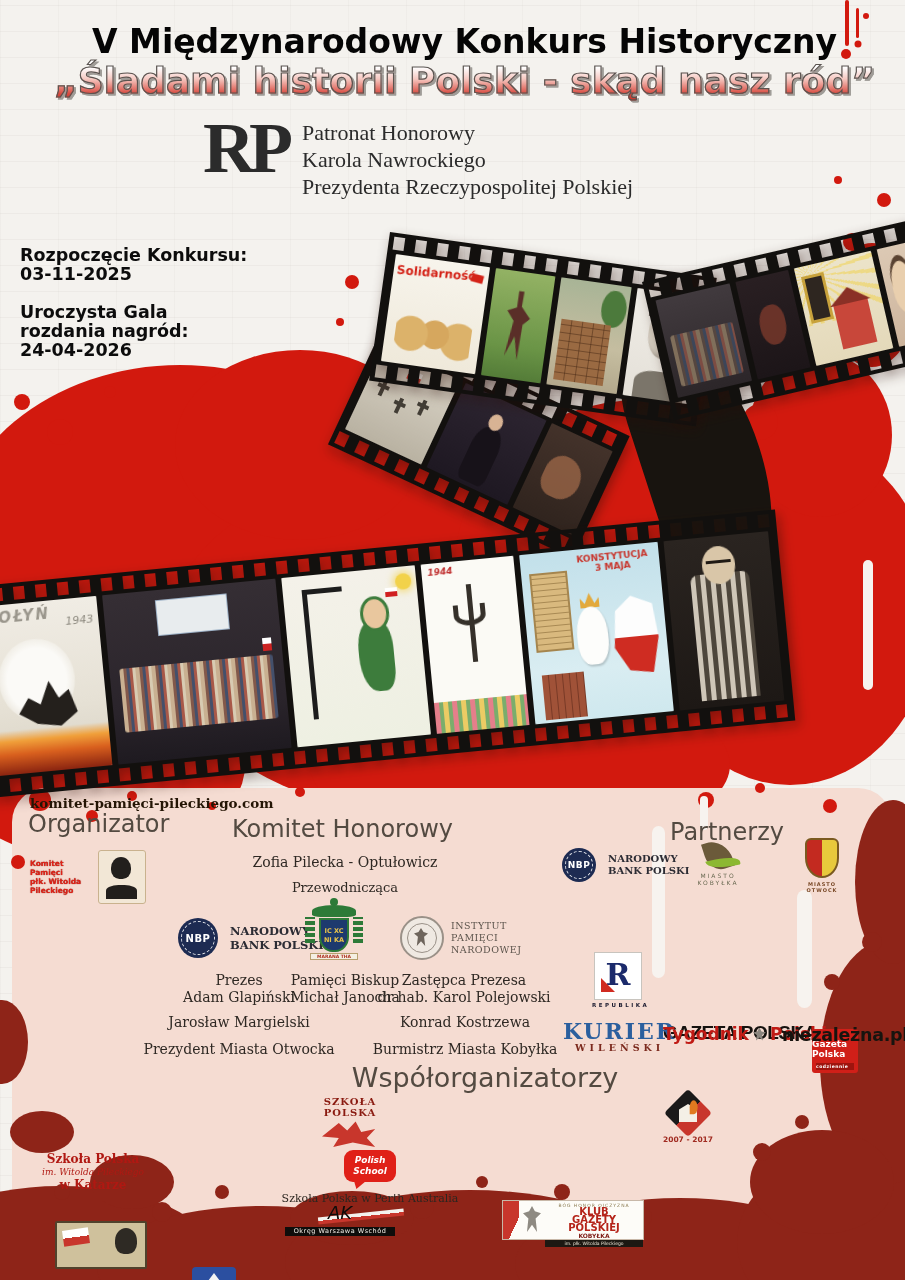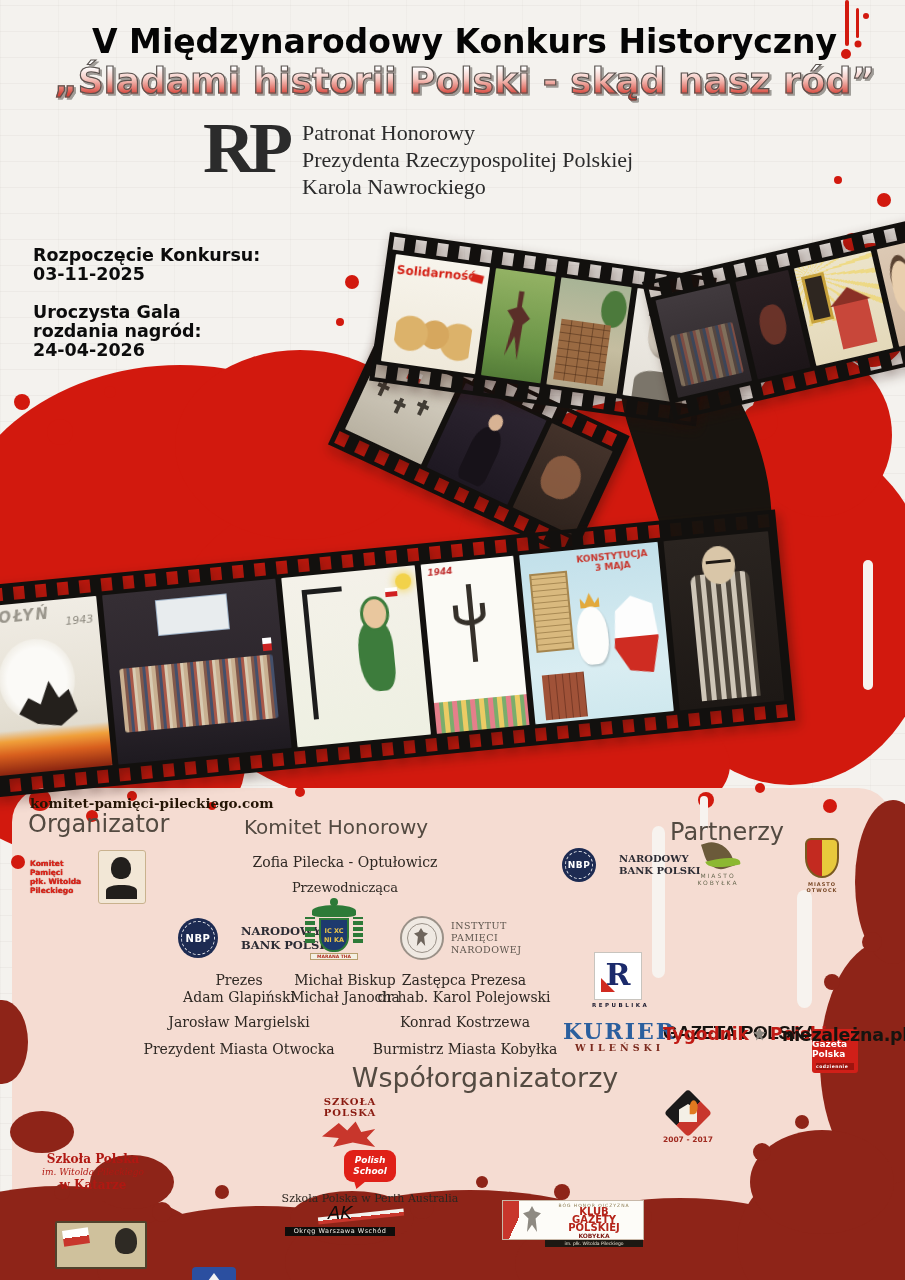--- a/index.html
+++ b/index.html
@@ -19,21 +19,21 @@
     -webkit-text-stroke:1.2px #5a5450;
     filter:drop-shadow(2px 2px 0 rgba(90,85,80,.55));}
 
   
   .rp{left:203px;top:112px;font-family:"Liberation Serif",serif;font-weight:bold;font-size:72px;
     color:#2b2b2b;letter-spacing:-6px;line-height:1;}
   .patron-lines{left:302px;top:119px;width:440px;font-family:"Liberation Serif",serif;
     font-size:22px;color:#2b2b2b;line-height:27px;}
 
   
-  .dates{left:33px;top:246px;width:260px;font-weight:bold;font-size:17.5px;line-height:19px;color:#0c0c0c;}
+  .dates{left:20px;top:246px;width:260px;font-weight:bold;font-size:17.5px;line-height:19px;color:#0c0c0c;}
   .dates .grp{margin-bottom:19px;}
 
   
   .splat{left:0;top:0;pointer-events:none;}
   .z1{z-index:1;} .z3{z-index:3;}
   .z5{z-index:5;} .z6{z-index:6;} .z7{z-index:7;} .z8{z-index:8;} .z10{z-index:10;}
 
   .pink-panel{left:12px;top:788px;width:880px;height:448px;background:#f5dcd2;border-radius:34px;z-index:2;}
 
   
@@ -129,21 +129,21 @@
   .fold{position:absolute;left:642px;top:328px;width:118px;height:262px;background:#18140f;
     transform:rotate(-18deg);border-radius:30% 55% 50% 35%;z-index:4;}
 
   
   .h-sec{font-family:"DejaVu Sans",sans-serif;color:#534a41;}
 
   
   .serifb{font-family:"DejaVu Serif","Liberation Serif",serif;font-weight:normal;color:#2e2823;}
 
   
-  .nbp-wrap{display:flex;align-items:center;gap:23px;}
+  .nbp-wrap{display:flex;align-items:center;gap:12px;}
   .nbp-circle{width:40px;height:40px;border-radius:50%;background:#1d2b52;position:relative;flex:0 0 auto;
     display:flex;align-items:center;justify-content:center;color:#fff;font-size:10px;font-weight:bold;letter-spacing:.5px;}
   .nbp-circle::before{content:"";position:absolute;inset:3px;border:1.5px dashed rgba(255,255,255,.85);border-radius:50%;}
   .nbp-text{font-family:"DejaVu Serif",serif;font-weight:bold;font-size:11.5px;line-height:14px;color:#2c2c34;}
 
   
   .crest{width:58px;position:relative;text-align:center;}
   .crest .hat{width:44px;height:12px;background:#2d7a38;border-radius:50% 50% 20% 20%;margin:0 auto;position:relative;}
   .crest .hat::before{content:"";position:absolute;left:18px;top:-7px;width:8px;height:8px;border-radius:50%;background:#2d7a38;}
   .crest .tass{position:absolute;top:12px;width:10px;height:26px;background:
@@ -431,22 +431,22 @@
     </div>
     <div class="holes"></div>
   </div>
 
   <div class="abs ctr title z10">V Międzynarodowy Konkurs Historyczny</div>
   <div class="abs ctr subtitle z10">„Śladami historii Polski - skąd nasz ród”</div>
 
   <div class="abs rp z10">RP</div>
   <div class="abs patron-lines z10">
     <div>Patronat Honorowy</div>
+    <div>Karola Nawrockiego</div>
     <div>Prezydenta Rzeczypospolitej Polskiej</div>
-    <div>Karola Nawrockiego</div>
   </div>
 
   <div class="abs dates z10">
     <div class="grp">
       <div>Rozpoczęcie Konkursu:</div>
       <div>03-11-2025</div>
     </div>
     <div class="grp">
       <div>Uroczysta Gala</div>
       <div>rozdania nagród:</div>
@@ -458,21 +458,21 @@
 
   <div class="abs h-sec z10" style="left:28px;top:810px;font-size:24px;">Organizator</div>
   <div class="abs org-logo z10" style="left:30px;top:850px;">
     <div class="org-red">
       <div>Komitet Pamięci</div>
       <div>płk. Witolda Pileckiego</div>
     </div>
     <div class="org-portrait"></div>
   </div>
 
-  <div class="abs h-sec z10" style="left:244px;top:815px;font-size:20px;">Komitet Honorowy</div>
+  <div class="abs h-sec z10" style="left:232px;top:815px;font-size:24px;">Komitet Honorowy</div>
   <div class="abs ctr serifb z10" style="left:233px;top:854px;width:200px;font-size:14px;">Zofia Pilecka - Optułowicz</div>
   <div class="abs ctr serifb z10" style="left:233px;top:880px;width:200px;font-size:13px;">Przewodnicząca</div>
 
   <div class="abs nbp-wrap z10" style="left:178px;top:918px;">
     <div class="nbp-circle">NBP</div>
     <div class="nbp-text">
       <div>NARODOWY</div>
       <div>BANK POLSKI</div>
     </div>
   </div>
@@ -491,21 +491,21 @@
       <div>PAMIĘCI</div>
       <div>NARODOWEJ</div>
     </div>
   </div>
 
   <div class="abs ctr serifb z10" style="left:147px;top:972px;width:160px;font-size:14px;line-height:17px;">
     <div>Prezes</div>
     <div>Adam Glapiński</div>
   </div>
   <div class="abs ctr serifb z10" style="left:253px;top:972px;width:160px;font-size:14px;line-height:17px;">
-    <div>Michał Biskup</div>
+    <div>Pamięci Biskup</div>
     <div>Michał Janocha</div>
   </div>
   <div class="abs ctr serifb z10" style="left:352px;top:972px;width:200px;font-size:14px;line-height:17px;">
     <div>Zastępca Prezesa</div>
     <div>dr hab. Karol Polejowski</div>
   </div>
 
   <div class="abs ctr serifb z10" style="left:112px;top:1014px;width:230px;font-size:14px;">
     <div>Jarosław Margielski</div>
     <div style="margin-top:11px;">Prezydent Miasta Otwocka</div>

